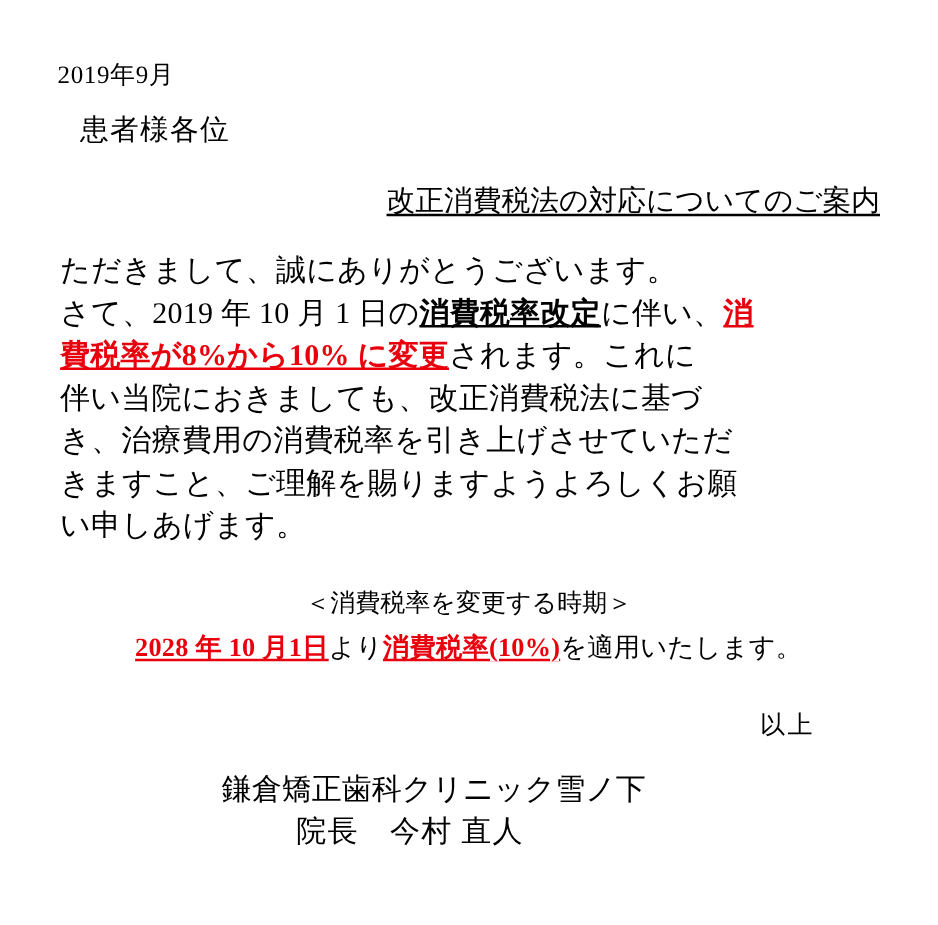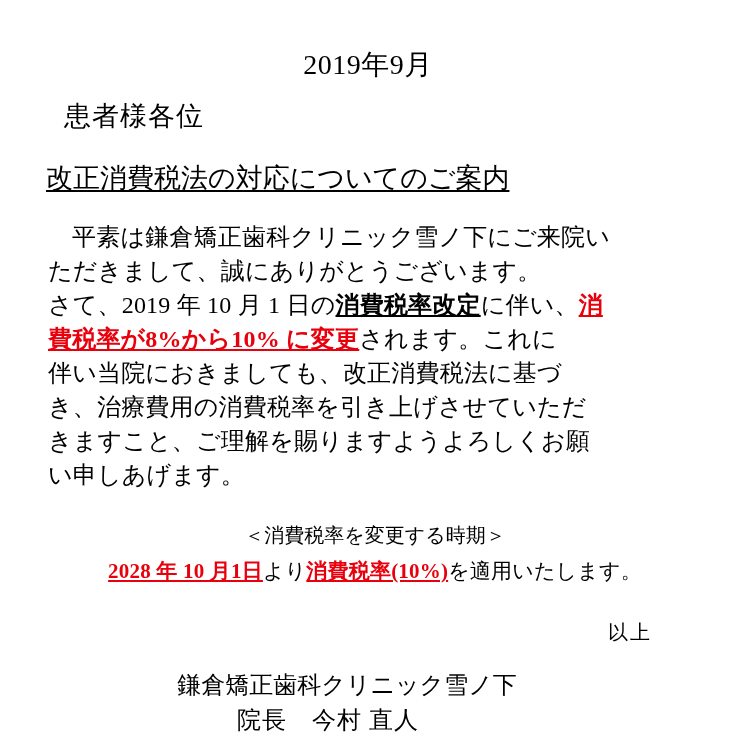--- a/index.html
+++ b/index.html
@@ -15,34 +15,34 @@
     overflow: hidden;
   }
   .page {
     position: relative;
     width: 750px;
     height: 740px;
     box-sizing: border-box;
     padding: 40px 46px 20px 46px;
   }
   .date-line {
-    text-align: center;
-    font-size: 28px;
+    text-align: left;
+    font-size: 20px;
     line-height: 1.2;
     margin: 8px 14px 0 0;
     letter-spacing: 0.5px;
   }
   .addressee {
-    font-size: 27px;
+    font-size: 23px;
     margin: 16px 0 0 18px;
     letter-spacing: 1px;
   }
   .title {
-    text-align: left;
-    font-size: 27px;
+    text-align: right;
+    font-size: 23px;
     margin: 26px 0 0 0;
   }
   .title span {
     text-decoration: underline;
     text-underline-offset: 3px;
   }
   .body-block {
     margin: 24px 2px 0 2px;
     font-size: 24px;
     line-height: 1.42;
@@ -102,21 +102,20 @@
 
 <div class="page">
 
   <div class="date-line">2019年9月</div>
 
   <div class="addressee">患者様各位</div>
 
   <div class="title"><span>改正消費税法の対応についてのご案内</span></div>
 
   <div class="body-block">
-    <p><span class="indent"></span><span>平素は鎌倉矯正歯科クリニック雪ノ下にご来院い</span></p>
     <p><span>ただきまして、誠にありがとうございます。</span></p>
     <p><span>さて、2019 年 10 月 1 日の</span><span class="black-bold-u">消費税率改定</span><span>に伴い、</span><span class="red-bold-u">消</span></p>
     <p><span class="red-bold-u">費税率が8%から10% に変更</span><span>されます。これに</span></p>
     <p>伴い当院におきましても、改正消費税法に基づ</p>
     <p>き、治療費用の消費税率を引き上げさせていただ</p>
     <p>きますこと、ご理解を賜りますようよろしくお願</p>
     <p>い申しあげます。</p>
   </div>
 
   <div class="section-head">＜消費税率を変更する時期＞</div>

